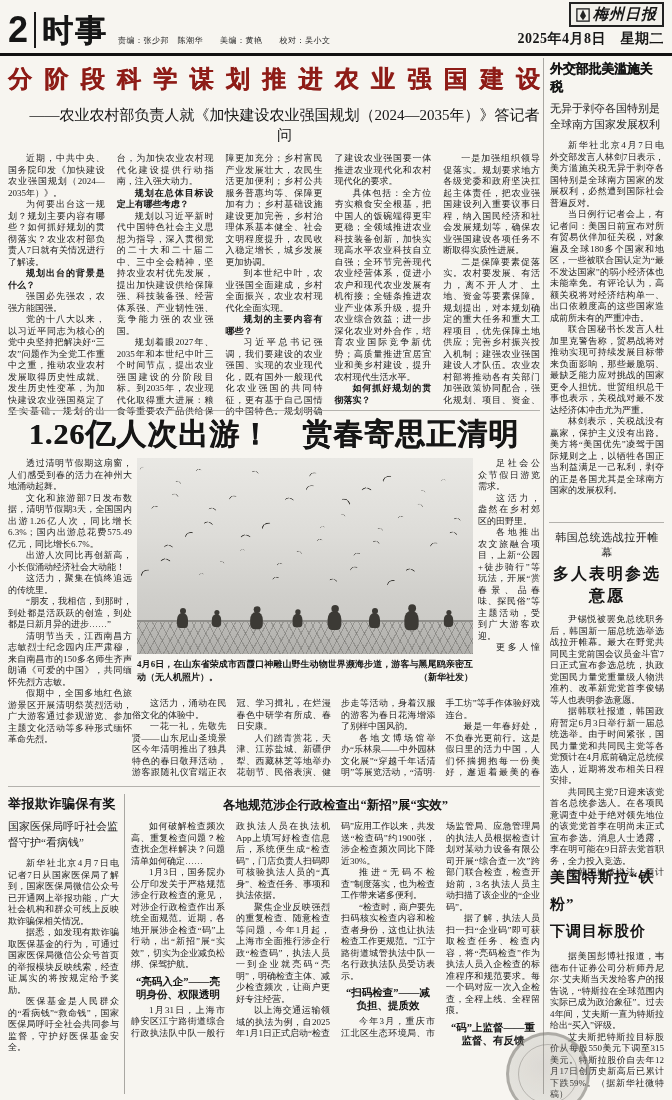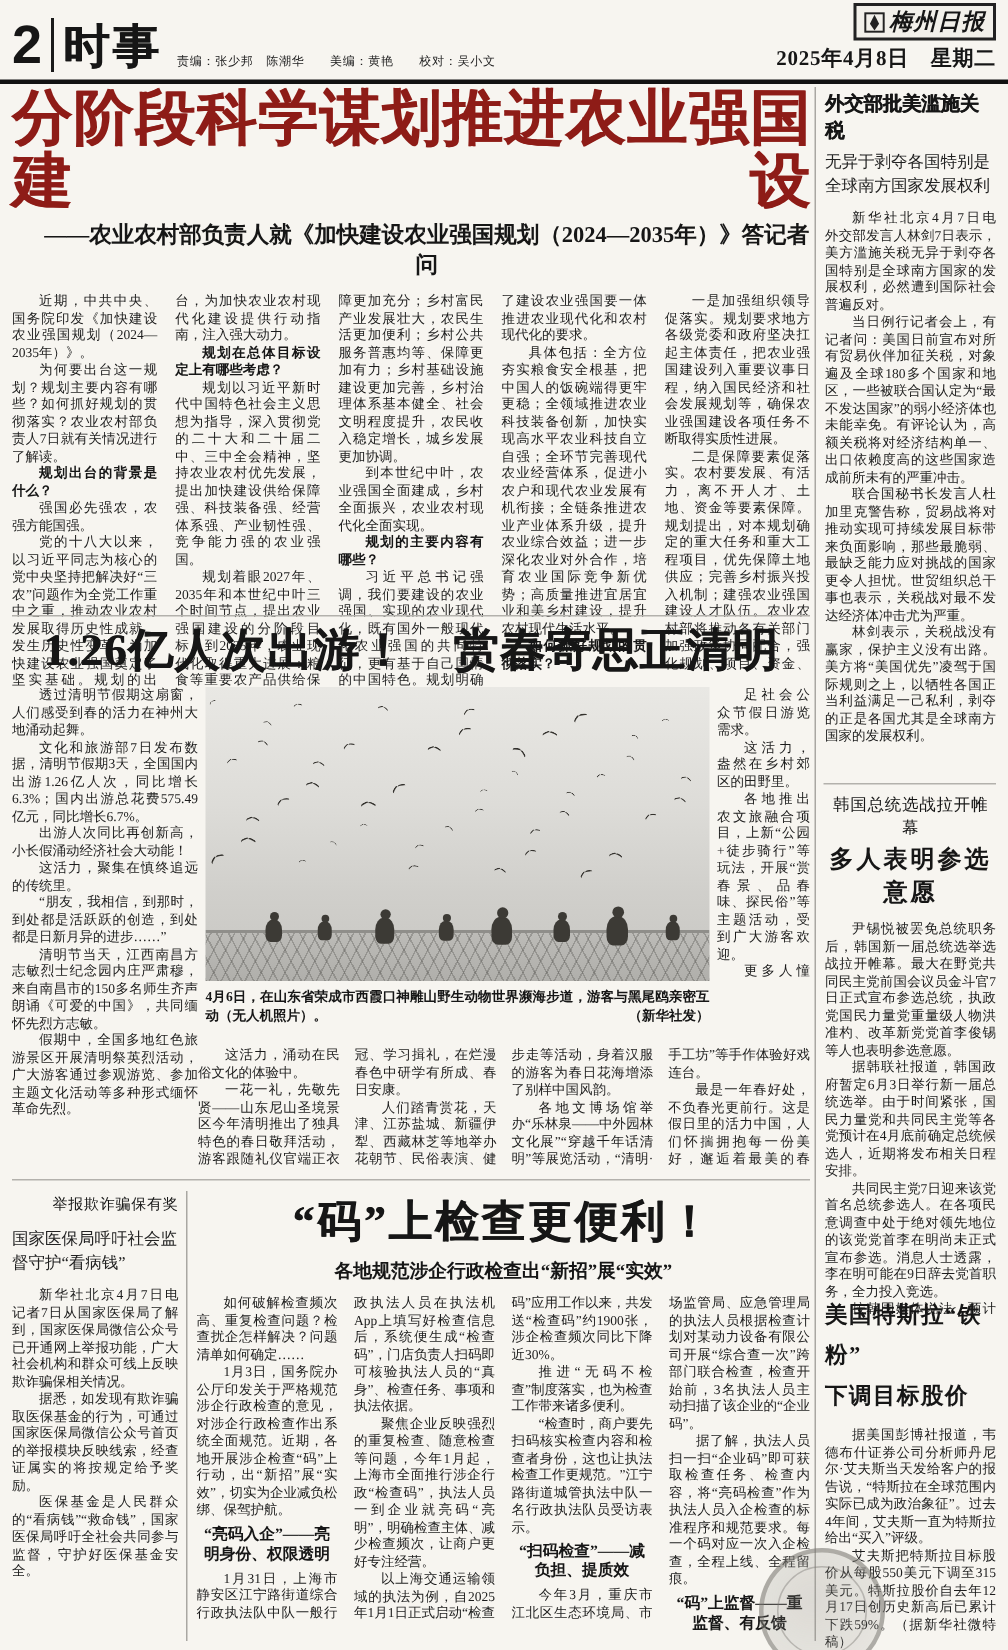--- a/index.html
+++ b/index.html
@@ -21,22 +21,22 @@
   .logo-box { display:inline-flex; align-items:center; gap:3px; border:2px solid #222; padding:1px 5px; background:#f2f0ea; }
   .logo-box .mast { font-size:15px; font-weight:bold; font-style:italic; letter-spacing:1px; }
   .date-line { font-size:14px; font-weight:bold; margin-top:3px; letter-spacing:.5px; }
   .rule-thick { position:absolute; left:0; top:53px; width:672px; height:3px; background:#121212; }
   .hairline { position:absolute; background:#b3b1ac; }
   
   .bodytext p { font-size:9px; line-height:11.5px; text-align:justify; text-indent:2em; color:#1c1c1c; }
   .col-subhead { font-size:9px; line-height:11.5px; font-weight:bold; text-indent:2em; text-align:justify; }
   
   .lead { position:absolute; left:8px; top:58px; width:532px; }
-  .lead h1 { font-size:40px; line-height:42px; font-weight:bold; color:#8e1c17; text-align:justify; text-align-last:justify; text-shadow:.6px 0 0 currentColor; }
-  .lead h2 { margin-top:5px; font-size:15px; line-height:20px; font-weight:bold; text-align:center;margin-left:21px; }
+  .lead h1 { font-size:24px; line-height:42px; font-weight:bold; color:#8e1c17; text-align:justify; text-align-last:justify; text-shadow:.6px 0 0 currentColor; }
+  .lead h2 { margin-top:5px; font-size:15px; line-height:20px; font-weight:normal; text-align:center;margin-left:21px; }
   .lead-cols { margin-top:8px; height:274px; overflow:hidden; column-count:5; column-gap:12px; }
   
   .q-head { position:absolute; left:8px; top:416px; width:532px; font-size:30px; line-height:36px; font-weight:bold; text-align:center; letter-spacing:1px; text-shadow:.5px 0 0 currentColor; }
   .q-left  { position:absolute; left:8px;   top:458px; width:124px; height:322px; overflow:hidden; }
   .q-right { position:absolute; left:478px; top:458px; width:62px;  height:196px; overflow:hidden; }
   .q-caption { position:absolute; left:137px; top:658px; width:336px; font-size:9px; line-height:13px; font-weight:bold; text-align:justify; }
   .q-caption .credit { float:right; }
   .q-bottom { position:absolute; left:132px; top:698px; width:408px; height:84px; overflow:hidden; column-count:4; column-gap:10px; }
   
   .photo { position:absolute; left:137px; top:458px; width:336px; height:196px; overflow:hidden;
@@ -47,21 +47,21 @@
   .bird::after  { right:0; transform:rotate(26deg); }
   .photo-fence { position:absolute; left:0; bottom:0; width:100%; height:34px; border-top:2px solid #8f8e8a;
     background:
       repeating-linear-gradient(62deg, rgba(88,87,83,.35) 0 1px, transparent 1px 7px),
       repeating-linear-gradient(-62deg, rgba(88,87,83,.35) 0 1px, transparent 1px 7px),
       linear-gradient(#bcbbb7,#b0afab); }
   .person { position:absolute; bottom:26px; width:11px; height:15px; background:#3c3a35; border-radius:45% 45% 30% 30%; }
   .person::before { content:""; position:absolute; top:-5px; left:3px; width:6px; height:6px; border-radius:50%; background:#3c3a35; }
   
   .fraud { position:absolute; left:8px; top:794px; width:111px; }
-  .fraud h1 { font-size:10px; line-height:20px; font-weight:normal; letter-spacing:.5px;text-align:right; }
+  .fraud h1 { font-size:13px; line-height:20px; font-weight:bold; letter-spacing:.5px; }
   .fraud h2 { font-size:11px; line-height:16px; font-weight:normal; margin-top:4px; color:#222; }
   .fraud .bodytext { margin-top:8px; height:230px; overflow:hidden; }
   .vrule { position:absolute; width:1px; background:#a9a7a2; }
   .insp { position:absolute; left:131px; top:794px; width:409px; }
   .insp h1 { font-size:29px; line-height:42px; font-weight:bold; text-align:center; letter-spacing:2px; text-shadow:.5px 0 0 currentColor; }
   .insp h2 { font-size:12.5px; line-height:16px; font-weight:bold; text-align:center; margin-top:3px; }
   .insp-cols { margin-top:8px; height:228px; overflow:hidden; column-count:4; column-gap:11px; }
   .insp-cols .col-subhead { font-size:10.5px; line-height:13px; text-indent:0; text-align:center; margin:4px 0; }
   
   .sb1 { position:absolute; left:550px; top:60px; width:114px; }
@@ -224,21 +224,20 @@
     <h2>国家医保局呼吁社会监督守护“看病钱”</h2>
     <div class="bodytext">
         <p>新华社北京4月7日电　记者7日从国家医保局了解到，国家医保局微信公众号已开通网上举报功能，广大社会机构和群众可线上反映欺诈骗保相关情况。</p>
         <p>据悉，如发现有欺诈骗取医保基金的行为，可通过国家医保局微信公众号首页的举报模块反映线索，经查证属实的将按规定给予奖励。</p>
         <p>医保基金是人民群众的“看病钱”“救命钱”，国家医保局呼吁全社会共同参与监督，守护好医保基金安全。</p>
       </div>
   </section>
   <div class="vrule" style="left:124px;top:794px;height:300px;"></div>
 
   <section class="insp">
-    <h1>“码”上检查更便利！</h1>
     <h2>各地规范涉企行政检查出“新招”展“实效”</h2>
     <div class="insp-cols bodytext">
         <p>如何破解检查频次高、重复检查问题？检查扰企怎样解决？问题清单如何确定……</p>
         <p>1月3日，国务院办公厅印发关于严格规范涉企行政检查的意见，对涉企行政检查作出系统全面规范。近期，各地开展涉企检查“码”上行动，出“新招”展“实效”，切实为企业减负松绑、保驾护航。</p>
         <h4 class="col-subhead">“亮码入企”——亮明身份、权限透明</h4>
         <p>1月31日，上海市静安区江宁路街道综合行政执法队中队一般行政执法人员在执法机App上填写好检查信息后，系统便生成“检查码”，门店负责人扫码即可核验执法人员的“真身”、检查任务、事项和执法依据。</p>
         <p>聚焦企业反映强烈的重复检查、随意检查等问题，今年1月起，上海市全面推行涉企行政“检查码”，执法人员一到企业就亮码“亮明”，明确检查主体、减少检查频次，让商户更好专注经营。</p>
         <p>以上海交通运输领域的执法为例，自2025年1月1日正式启动“检查码”应用工作以来，共发送“检查码”约1900张，涉企检查频次同比下降近30%。</p>
         <p>推进“无码不检查”制度落实，也为检查工作带来诸多便利。</p>
         <p>“检查时，商户要先扫码核实检查内容和检查者身份，这也让执法检查工作更规范。”江宁路街道城管执法中队一名行政执法队员受访表示。</p>

